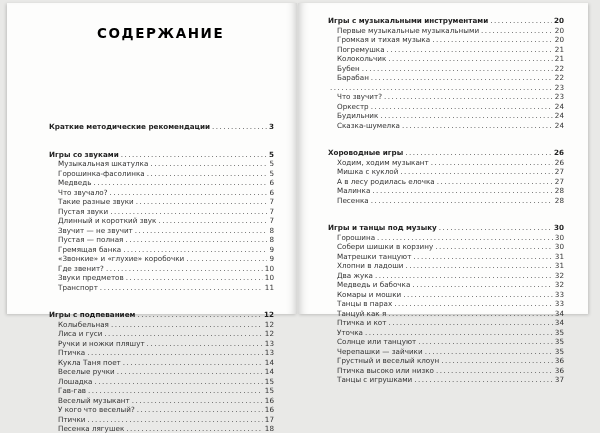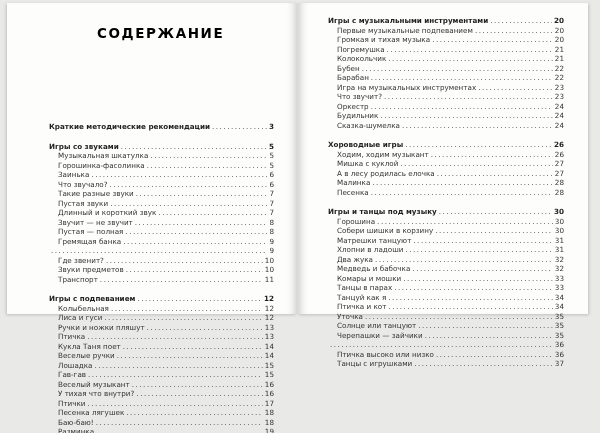--- a/index.html
+++ b/index.html
@@ -42,21 +42,21 @@
     color: #333;
   }
   .toc.left-list { left: 42px; right: 23px; top: 119px; }
   .toc.right-list { left: 30px; right: 24px; top: 13px; }
   .entry {
     display: flex;
     align-items: baseline;
     line-height: 9.5px;
   }
   .entry.heading { font-weight: bold; color: #1f1f1f; }
-  .entry.heading:not(:first-child) { margin-top: 10px; }
+  .entry.heading:not(:first-child) { margin-top: 18px; }
   .entry.item .label { padding-left: 9px; }
   .label { white-space: nowrap; }
   .dots {
     flex: 1;
     overflow: hidden;
     white-space: nowrap;
     letter-spacing: 1.5px;
     color: #555;
     margin: 0 2px;
     font-weight: normal;
@@ -84,21 +84,21 @@
           <span class="label">Музыкальная шкатулка</span>
           <span class="dots">....................................................................................................................................................................................................................................................................</span>
           <span class="pnum">5</span>
         </div>
         <div class="entry item">
           <span class="label">Горошинка-фасолинка</span>
           <span class="dots">....................................................................................................................................................................................................................................................................</span>
           <span class="pnum">5</span>
         </div>
         <div class="entry item">
-          <span class="label">Заинька</span>
+          <span class="label">Медведь</span>
           <span class="dots">....................................................................................................................................................................................................................................................................</span>
           <span class="pnum">6</span>
         </div>
         <div class="entry item">
           <span class="label">Что звучало?</span>
           <span class="dots">....................................................................................................................................................................................................................................................................</span>
           <span class="pnum">6</span>
         </div>
         <div class="entry item">
           <span class="label">Такие разные звуки</span>
@@ -124,20 +124,21 @@
           <span class="label">Пустая — полная</span>
           <span class="dots">....................................................................................................................................................................................................................................................................</span>
           <span class="pnum">8</span>
         </div>
         <div class="entry item">
           <span class="label">Гремящая банка</span>
           <span class="dots">....................................................................................................................................................................................................................................................................</span>
           <span class="pnum">9</span>
         </div>
         <div class="entry item">
+          <span class="label">«Звонкие» и «глухие» коробочки</span>
           <span class="dots">....................................................................................................................................................................................................................................................................</span>
           <span class="pnum">9</span>
         </div>
         <div class="entry item">
           <span class="label">Где звенит?</span>
           <span class="dots">....................................................................................................................................................................................................................................................................</span>
           <span class="pnum">10</span>
         </div>
         <div class="entry item">
           <span class="label">Звуки предметов</span>
@@ -193,21 +194,21 @@
           <span class="label">Гав-гав</span>
           <span class="dots">....................................................................................................................................................................................................................................................................</span>
           <span class="pnum">15</span>
         </div>
         <div class="entry item">
           <span class="label">Веселый музыкант</span>
           <span class="dots">....................................................................................................................................................................................................................................................................</span>
           <span class="pnum">16</span>
         </div>
         <div class="entry item">
-          <span class="label">У тихая что внутри?</span>
+          <span class="label">У кого что веселый?</span>
           <span class="dots">....................................................................................................................................................................................................................................................................</span>
           <span class="pnum">16</span>
         </div>
         <div class="entry item">
           <span class="label">Птички</span>
           <span class="dots">....................................................................................................................................................................................................................................................................</span>
           <span class="pnum">17</span>
         </div>
         <div class="entry item">
           <span class="label">Песенка лягушек</span>
@@ -227,21 +228,21 @@
       </div>
   </div>
   <div class="page right">
     <div class="toc right-list">
         <div class="entry heading">
           <span class="label">Игры с музыкальными инструментами</span>
           <span class="dots">....................................................................................................................................................................................................................................................................</span>
           <span class="pnum">20</span>
         </div>
         <div class="entry item">
-          <span class="label">Первые музыкальные подпеванием</span>
+          <span class="label">Первые музыкальные музыкальными</span>
           <span class="dots">....................................................................................................................................................................................................................................................................</span>
           <span class="pnum">20</span>
         </div>
         <div class="entry item">
           <span class="label">Громкая и тихая музыка</span>
           <span class="dots">....................................................................................................................................................................................................................................................................</span>
           <span class="pnum">20</span>
         </div>
         <div class="entry item">
           <span class="label">Погремушка</span>
@@ -257,21 +258,20 @@
           <span class="label">Бубен</span>
           <span class="dots">....................................................................................................................................................................................................................................................................</span>
           <span class="pnum">22</span>
         </div>
         <div class="entry item">
           <span class="label">Барабан</span>
           <span class="dots">....................................................................................................................................................................................................................................................................</span>
           <span class="pnum">22</span>
         </div>
         <div class="entry item">
-          <span class="label">Игра на музыкальных инструментах</span>
           <span class="dots">....................................................................................................................................................................................................................................................................</span>
           <span class="pnum">23</span>
         </div>
         <div class="entry item">
           <span class="label">Что звучит?</span>
           <span class="dots">....................................................................................................................................................................................................................................................................</span>
           <span class="pnum">23</span>
         </div>
         <div class="entry item">
           <span class="label">Оркестр</span>
@@ -382,20 +382,21 @@
           <span class="label">Солнце или танцуют</span>
           <span class="dots">....................................................................................................................................................................................................................................................................</span>
           <span class="pnum">35</span>
         </div>
         <div class="entry item">
           <span class="label">Черепашки — зайчики</span>
           <span class="dots">....................................................................................................................................................................................................................................................................</span>
           <span class="pnum">35</span>
         </div>
         <div class="entry item">
+          <span class="label">Грустный и веселый клоун</span>
           <span class="dots">....................................................................................................................................................................................................................................................................</span>
           <span class="pnum">36</span>
         </div>
         <div class="entry item">
           <span class="label">Птичка высоко или низко</span>
           <span class="dots">....................................................................................................................................................................................................................................................................</span>
           <span class="pnum">36</span>
         </div>
         <div class="entry item">
           <span class="label">Танцы с игрушками</span>

